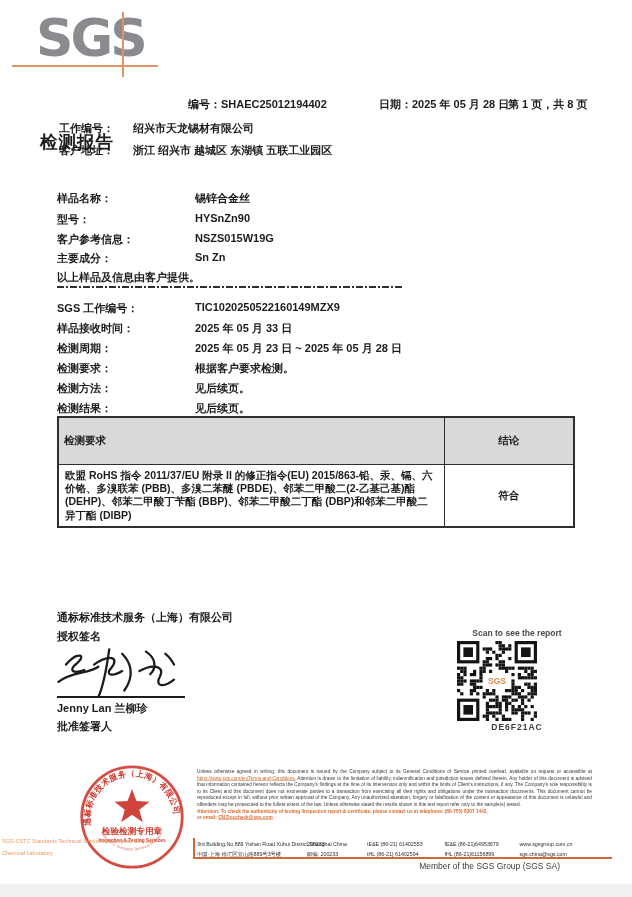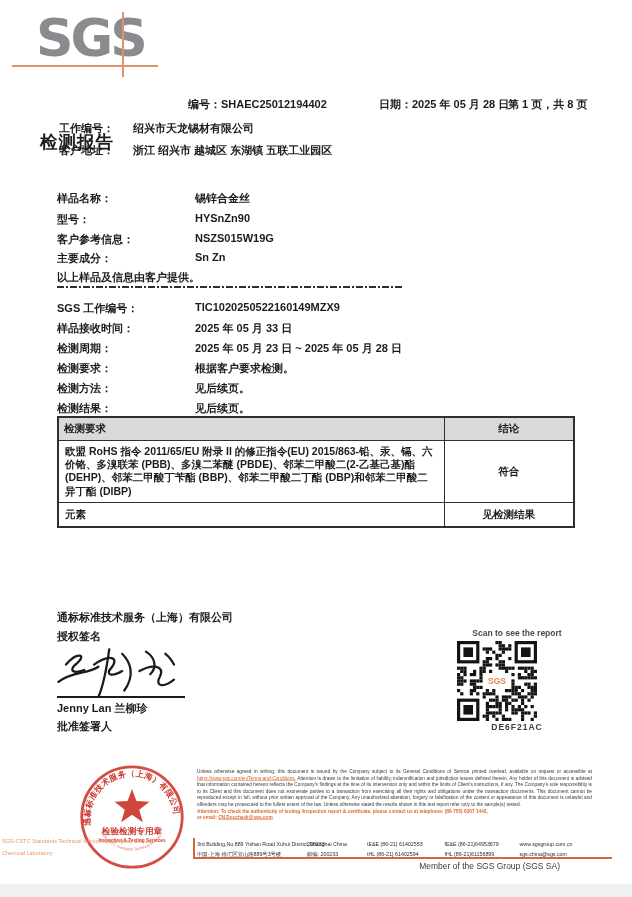--- a/index.html
+++ b/index.html
@@ -21,21 +21,21 @@
   
   .info-label { left:57px; font-size:11px; font-weight:700; white-space:nowrap; }
   .info-value { left:195px; font-size:11px; font-weight:700; white-space:nowrap; }
   .dash-line { left:57px; top:286px; width:345px; height:2px;
     background:repeating-linear-gradient(90deg,#2e2e2e 0 7px,transparent 7px 9px,#2e2e2e 9px 11px,transparent 11px 13px); }
 
   
   table.req { position:absolute; left:57px; top:416px; width:518px; border-collapse:collapse; table-layout:fixed; }
   table.req th, table.req td { border:1px solid #2f2f2f; font-size:10.5px; vertical-align:middle; }
   table.req { border:2px solid #2f2f2f; }
-  table.req th { background:#d9d9d9; font-weight:700; height:21px; text-align:left; padding:4px 5px; }
+  table.req th { background:#d9d9d9; font-weight:700; height:21px; text-align:left; padding:16px 5px; }
   table.req th.c2, table.req td.c2 { width:130px; text-align:center; }
   table.req td { padding:4px 6px; line-height:13.2px; font-weight:700; }
   table.req tr.r1 td { height:55px; }
   table.req tr.r2 td { height:25px; }
 
   
   .sig-company { left:57px; top:610px; font-size:11px; font-weight:700; }
   .sig-auth { left:57px; top:629px; font-size:11px; font-weight:700; }
   .sig-svg { left:55px; top:643px; }
   .sig-line { left:57px; top:696px; width:128px; height:2px; background:#1c1c1c; }
@@ -109,26 +109,22 @@
 <div class="abs info-label" style="top:401px;">检测结果：</div>
 <div class="abs info-value" style="top:401px;">见后续页。</div>
 
 <table class="req">
   <tbody>
       <tr>
     <th>检测要求</th>
     <th class="c2">结论</th>
   </tr>
   <tr class="r1">
-    <td>欧盟 RoHS 指令 2011/65/EU 附录 II 的修正指令(EU) 2015/863-铅、汞、镉、六价铬、多溴联苯 (PBB)、多溴二苯醚 (PBDE)、邻苯二甲酸二(2-乙基己基)酯 (DEHP)、邻苯二甲酸丁苄酯 (BBP)、邻苯二甲酸二丁酯 (DBP)和邻苯二甲酸二异丁酯 (DIBP)</td>
+    <td>欧盟 RoHS 指令 2011/37/EU 附录 II 的修正指令(EU) 2015/863-铅、汞、镉、六价铬、多溴联苯 (PBB)、多溴二苯醚 (PBDE)、邻苯二甲酸二(2-乙基己基)酯 (DEHP)、邻苯二甲酸丁苄酯 (BBP)、邻苯二甲酸二丁酯 (DBP)和邻苯二甲酸二异丁酯 (DIBP)</td>
     <td class="c2">符合</td>
-  </tr>
-  <tr class="r2">
-    <td>元素</td>
-    <td class="c2">见检测结果</td>
   </tr>
 </tbody>
   </table>
 
 <div class="abs sig-company">通标标准技术服务（上海）有限公司</div>
 <div class="abs sig-auth">授权签名</div>
 <svg class="abs sig-svg" width="130" height="54" viewBox="0 0 120 50">
   <g fill="none" stroke="#1b1b1b" stroke-width="2.1" stroke-linecap="round">
     <path d="M10 20 C20 8 30 10 20 19 C12 25 16 29 27 25"></path>
     <path d="M3 36 C16 26 30 29 40 22"></path>

